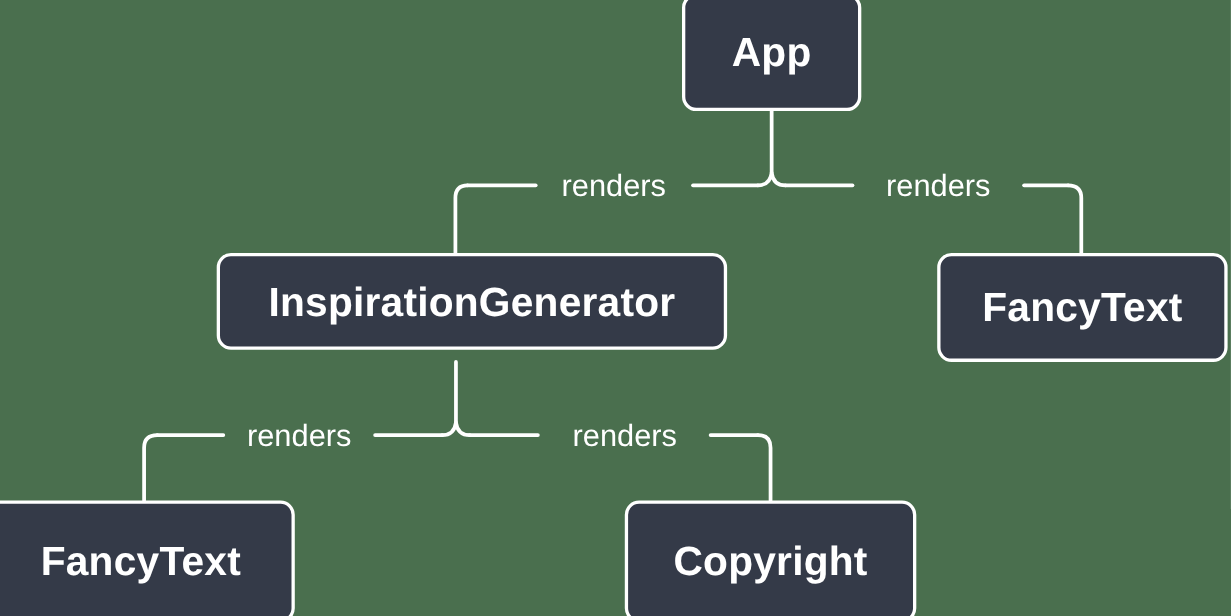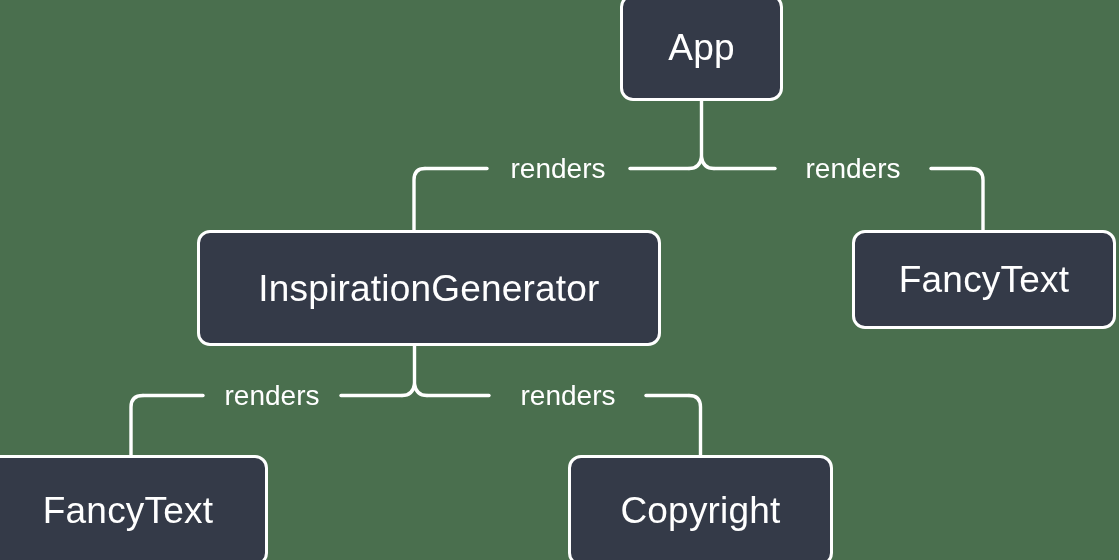--- a/index.html
+++ b/index.html
@@ -31,29 +31,29 @@
     background: #343a48;
     border: 3px solid #ffffff;
     border-radius: 13px;
     display: flex;
     align-items: center;
     justify-content: center;
     color: #ffffff;
   }
   .node-label {
     font-size: 37px;
-    font-weight: 400;
+    font-weight: 700;
     letter-spacing: 0.2px;
     line-height: 1;
     white-space: nowrap;
     color: #ffffff;
     text-align: center;
   }
   .node-app        { left: 620px; top: -6px;  width: 163px; height: 107px; }
-  .node-inspgen    { left: 197px; top: 230px; width: 464px; height: 116px; }
+  .node-inspgen    { left: 197px; top: 230px; width: 464px; height: 88px; }
   .node-fancy-r    { left: 852px; top: 230px; width: 264px; height: 99px; }
   .node-fancy-bl   { left: -12px; top: 455px; width: 280px; height: 111px; }
   .node-copyright  { left: 568px; top: 455px; width: 265px; height: 111px; }
 
   .edge-label {
     position: absolute;
     transform: translate(-50%, -50%);
     font-size: 28px;
     font-weight: 400;
     color: #ffffff;

